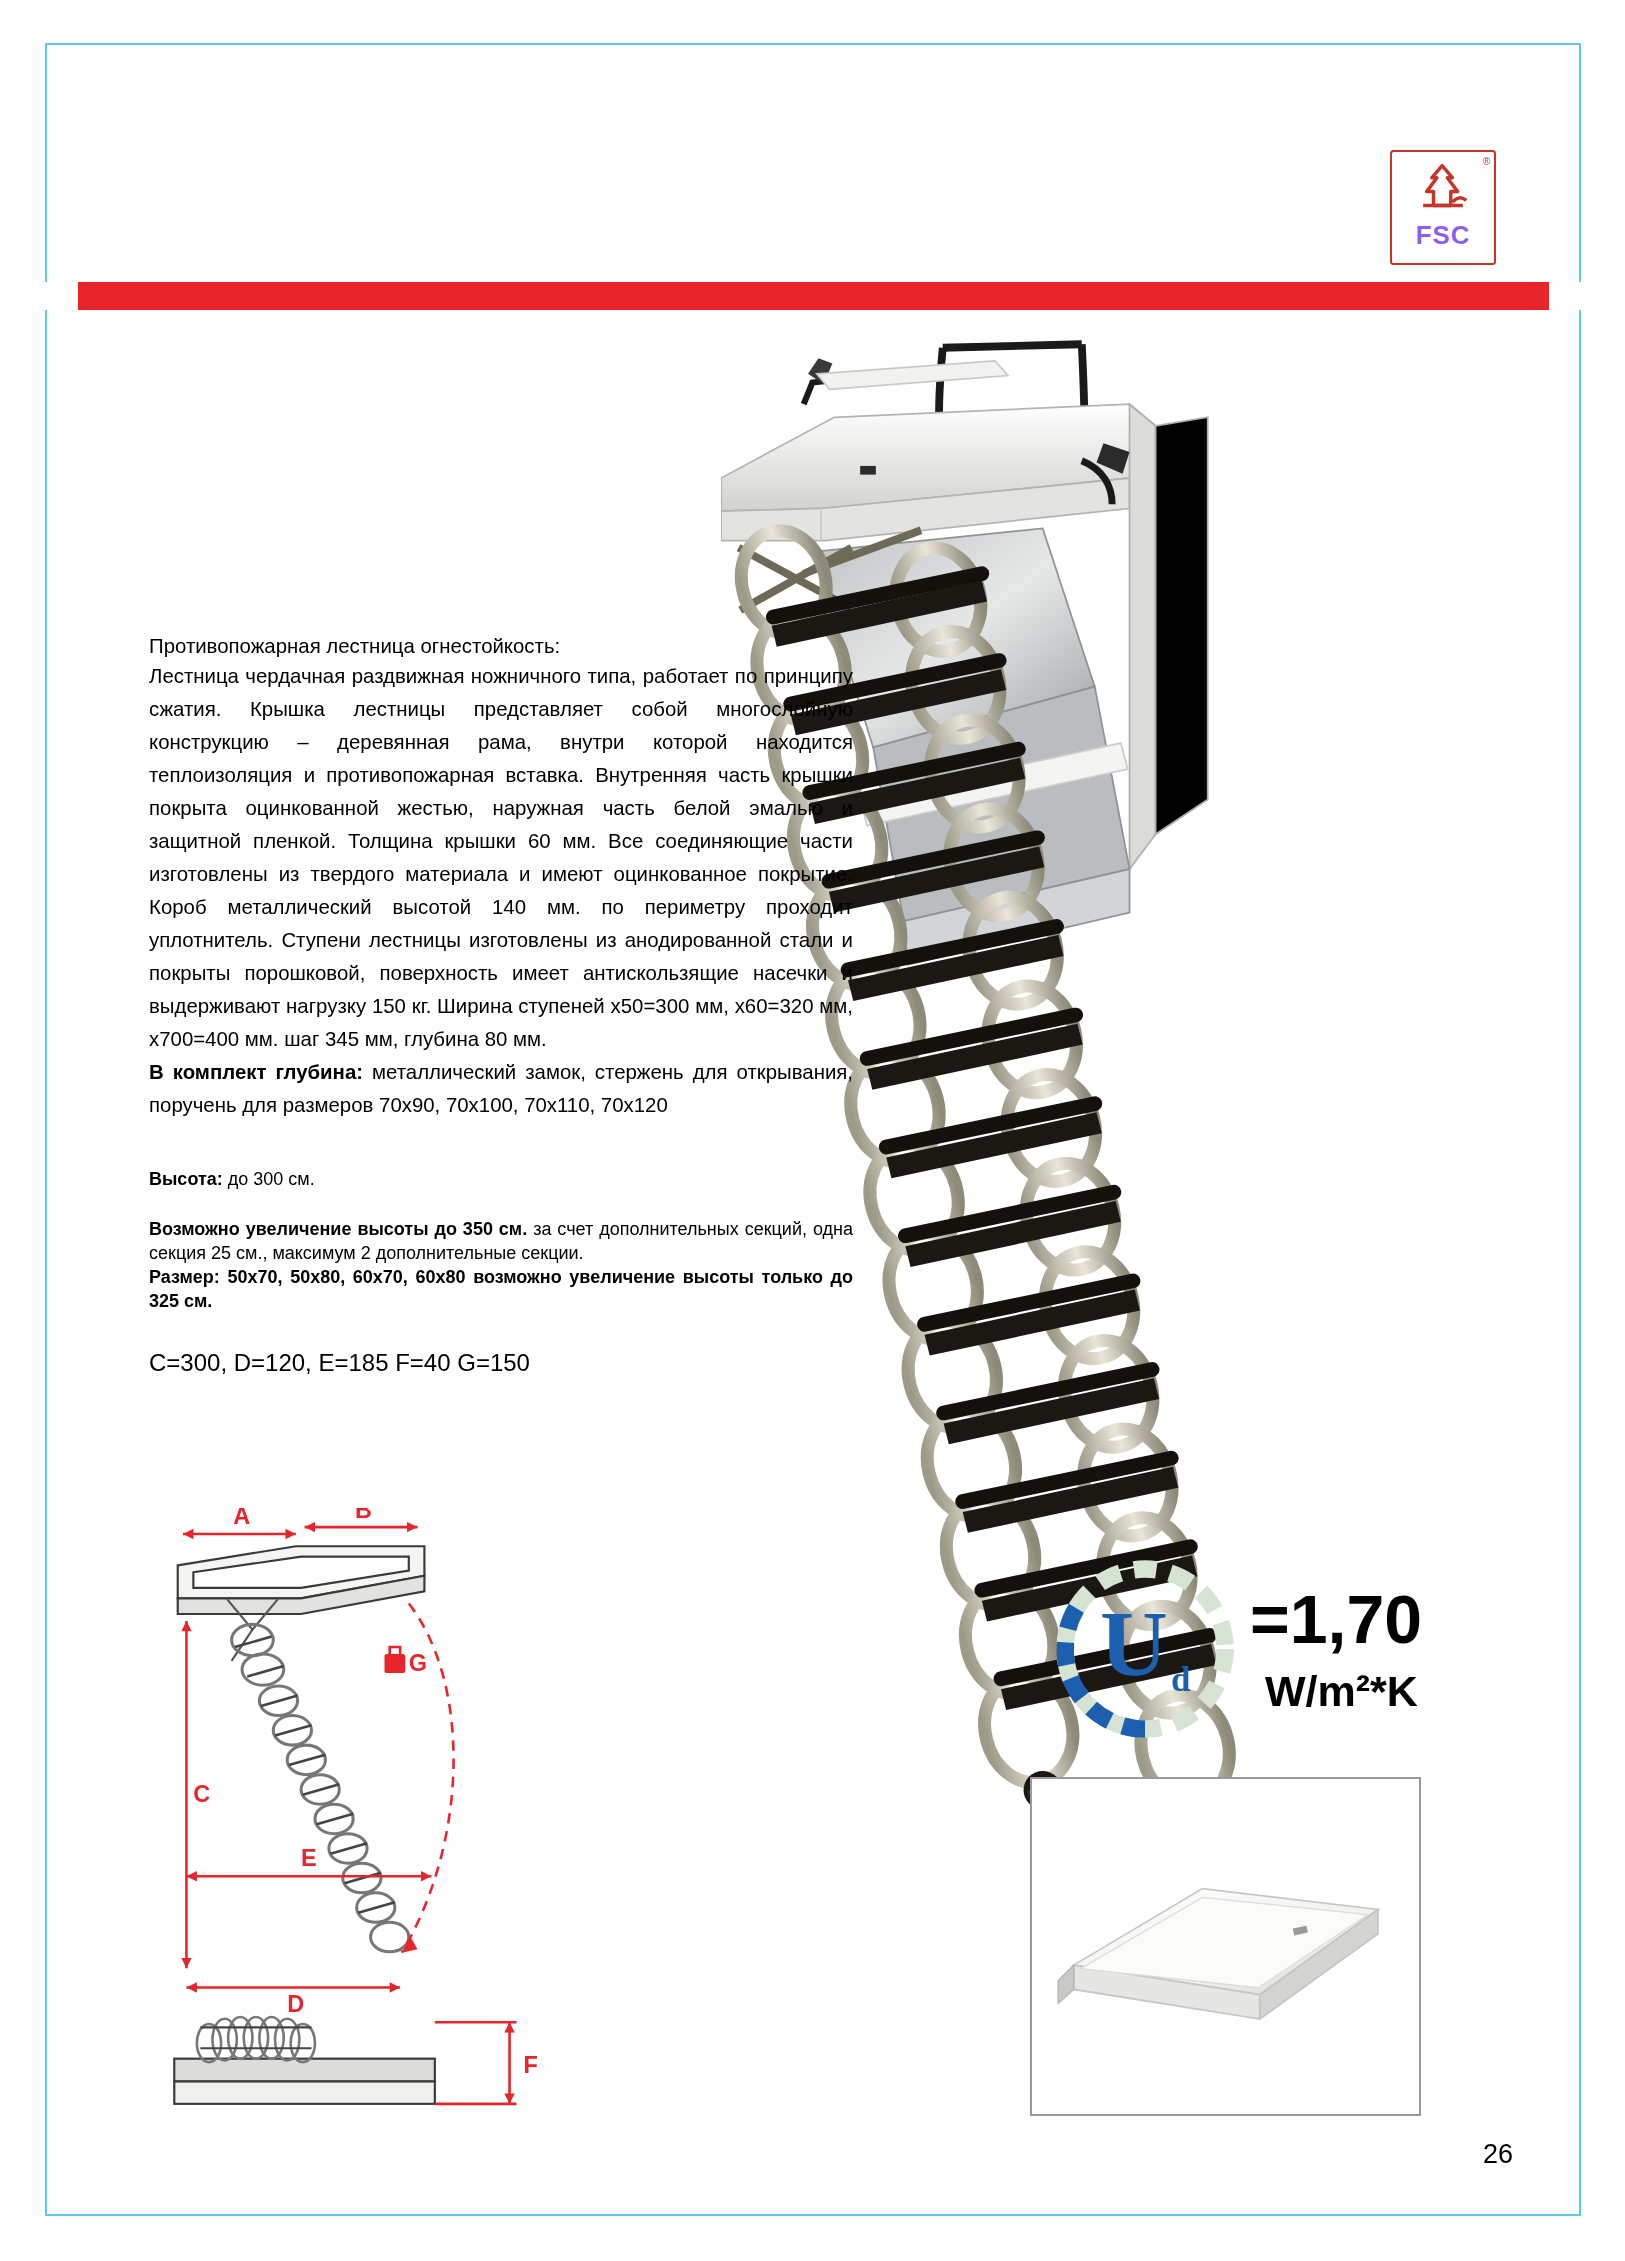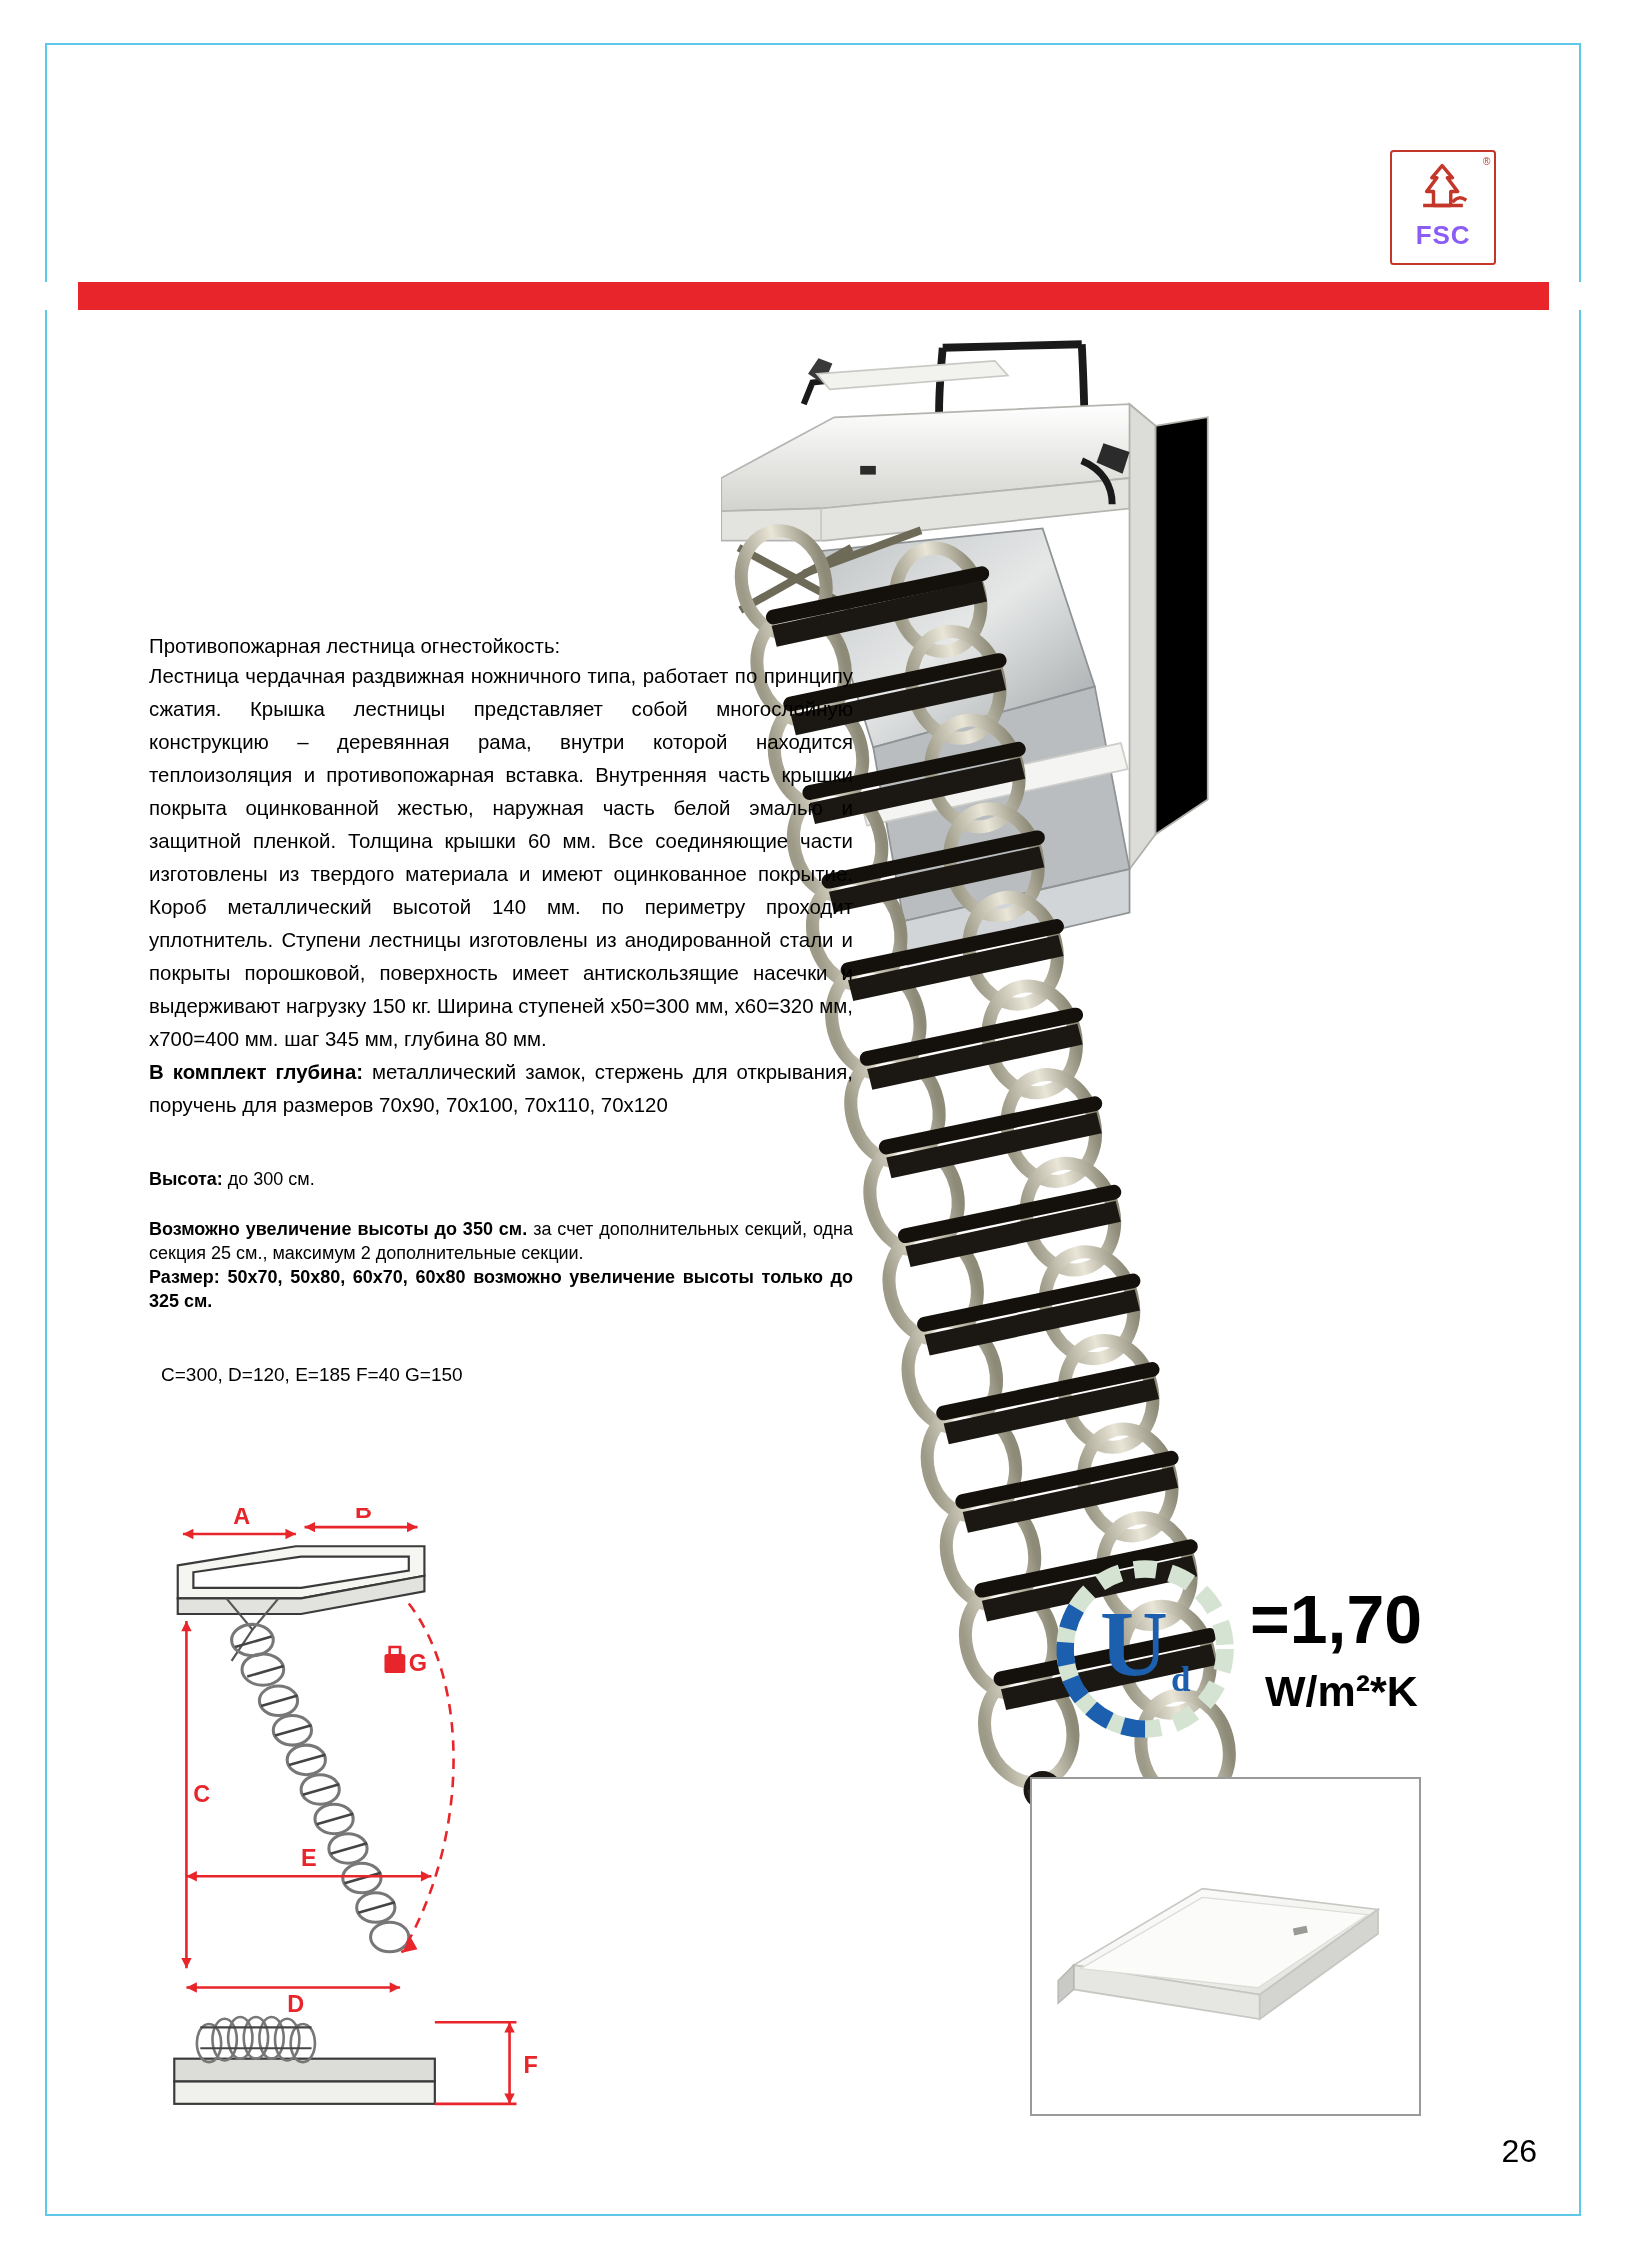--- a/index.html
+++ b/index.html
@@ -122,23 +122,23 @@
     line-height: 27px;
   }
   .small {
     font-size: 18px;
     line-height: 24px;
   }
   .gap-s { height: 19px; }
   .gap-m { height: 26px; }
   .gap-l { height: 35px; }
   .dims {
-    font-size: 19px;
+    font-size: 24px;
     line-height: 29.5px;
-    margin: 12px;
+    margin: 0;
   }
   .bold-inline { font-weight: bold; }
 
   
   .photo-main {
     position: absolute;
     left: 721px;
     top: 313px;
     width: 791px;
     height: 1729px;
@@ -208,23 +208,23 @@
   .drawing {
     position: absolute;
     left: 148px;
     top: 1508px;
     width: 565px;
     height: 608px;
   }
 
   .pagenum {
     position: absolute;
-    right: 88px;
+    right: 112px;
     bottom: 91px;
-    font-size: 32px;
+    font-size: 27px;
     color: #000;
   }
 </style>
 </head>
 <body>
 
 <div class="page">
 
   <div class="frame"></div>
 

